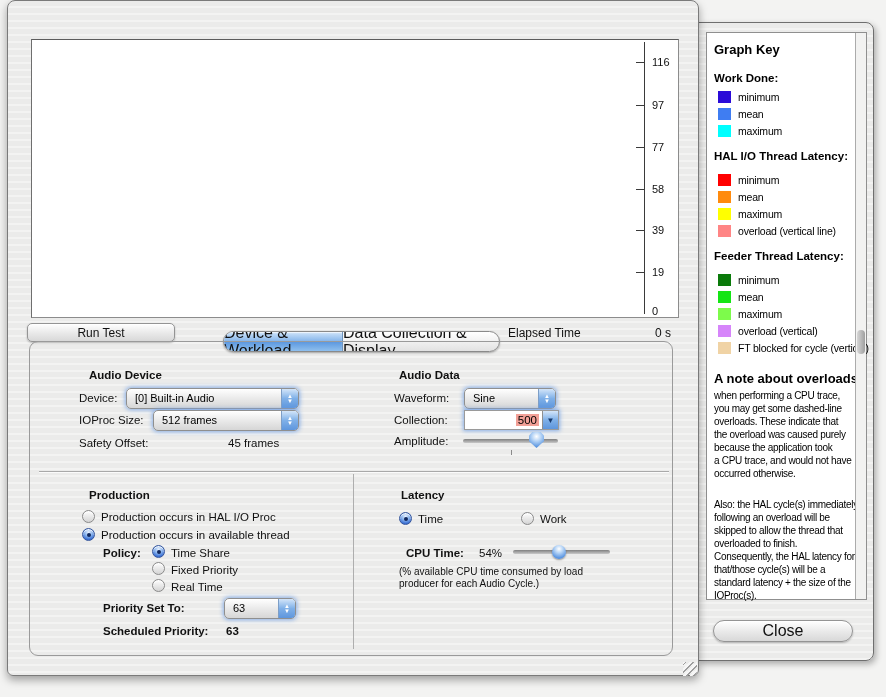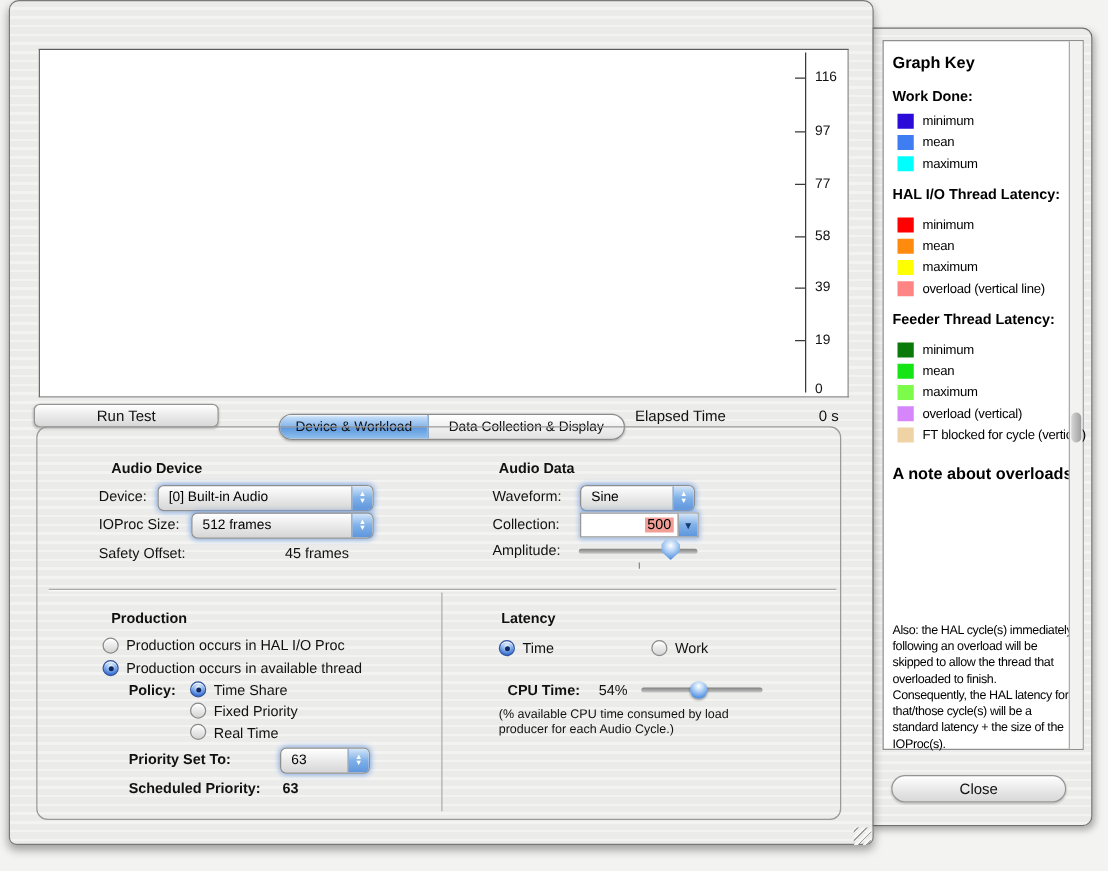--- a/index.html
+++ b/index.html
@@ -24,25 +24,25 @@
     border:1px solid #8c8c8c; border-top-color:#5c5c5c; border-left-color:#6e6e6e; }
   #y-axis-line { left:612px; top:2px; width:1px; height:272px; background:#3a3a3a; }
   .ytick { left:604px; width:8px; height:1px; background:#3a3a3a; }
   .ylabel { left:620px; width:30px; font-size:11px; color:#111; }
 
   
   .aqua-btn { border:1px solid #949494; background:linear-gradient(#ffffff,#ebebeb 48%,#d8d8d8);
     box-shadow:0 1px 2px rgba(0,0,0,.25), inset 0 1px 0 #fff; font-size:12px; color:#111;
     display:flex; align-items:center; justify-content:center; }
   #run-test-button { left:19px; top:322px; width:148px; height:19px; border-radius:5px; }
-  #close-button { left:15px; top:597px; width:140px; height:22px; border-radius:11px; font-size:12px;text-align:right; }
+  #close-button { left:15px; top:597px; width:140px; height:22px; border-radius:11px; font-size:16px;text-align:right; }
 
   #tabs { left:215px; top:330px; height:21px; display:flex; border:1px solid #8a8a8a; border-radius:11px;
     background:linear-gradient(#ffffff,#e2e2e2); box-shadow:0 1px 2px rgba(0,0,0,.3); overflow:hidden; }
-  .tab { display:flex; align-items:center; justify-content:center; font-size:11px; color:#111; }
+  .tab { display:flex; align-items:center; justify-content:center; font-size:16px; color:#111; }
   .tab.sel { background:linear-gradient(#cfe4fa 0%,#8bb9ec 45%,#5f9ae0 55%,#8fc0ee 100%);
     border-right:1px solid #6f94bd; box-shadow:inset 0 1px 1px rgba(255,255,255,.7); }
   #tab-device { width:119px; } #tab-data { width:156px; }
 
   .lbl { font-size:11.5px; color:#111; white-space:nowrap; }
   .b { font-weight:bold; }
 
   .popup { height:21px; border:1px solid #8f8f8f; border-radius:5px; display:flex; align-items:stretch;
     background:linear-gradient(#ffffff,#ececec 45%,#d6d6d6);
     box-shadow:0 0 4px 1px rgba(120,165,230,.85), inset 0 1px 0 #fff; overflow:hidden; }
@@ -150,20 +150,27 @@
     <div class="abs k-row" style="top:291px">
         <span class="k-sw" style="background: rgb(214, 133, 250);"></span>
         <span class="k-lab">overload (vertical)</span>
       </div>
     <div class="abs k-row" style="top:308px">
         <span class="k-sw" style="background: rgb(240, 211, 165);"></span>
         <span class="k-lab">FT blocked for cycle (vertical)</span>
       </div>
 
     <div class="abs k-title" style="top:338px">A note about overloads:</div>
+    <div class="abs k-note" style="top:356px">when performing a CPU trace,
+you may get some dashed-line
+overloads.  These indicate that
+the overload was caused purely
+because the application took
+a CPU trace, and would not have
+occurred otherwise.</div>
     <div class="abs k-note" style="top:465px">Also: the HAL cycle(s) immediately
 following an overload will be
 skipped to allow the thread that
 overloaded to finish.
 Consequently, the HAL latency for
 that/those cycle(s) will be a
 standard latency + the size of the
 IOProc(s).</div>
 
     <div class="abs" id="key-scrollbar">

